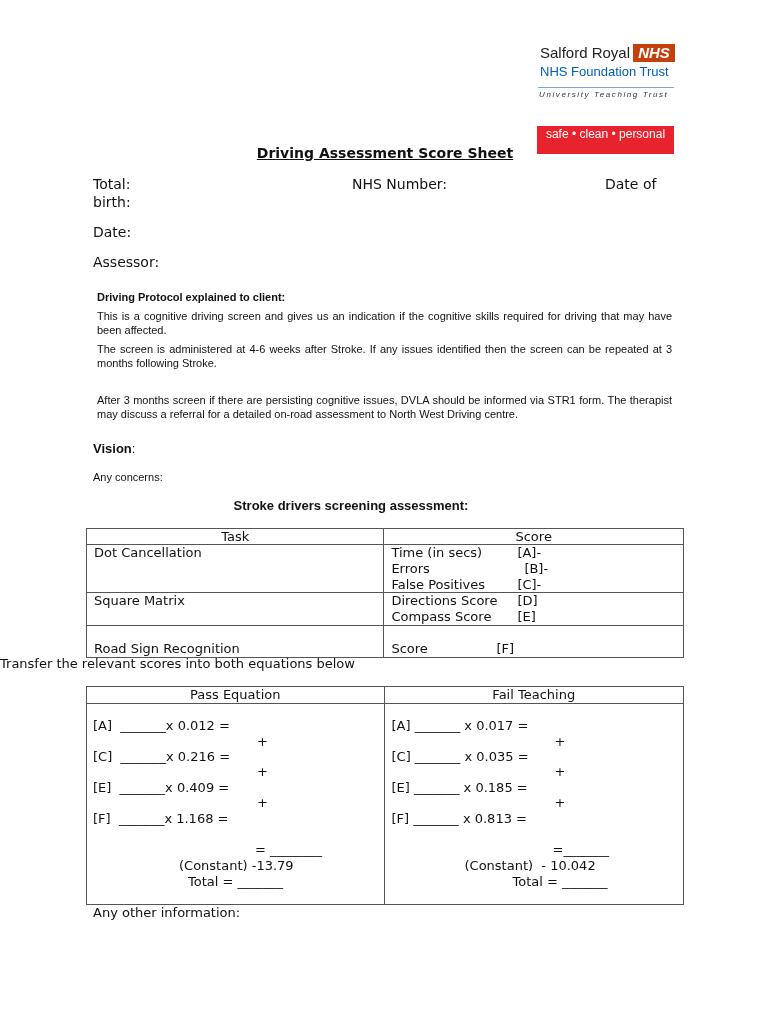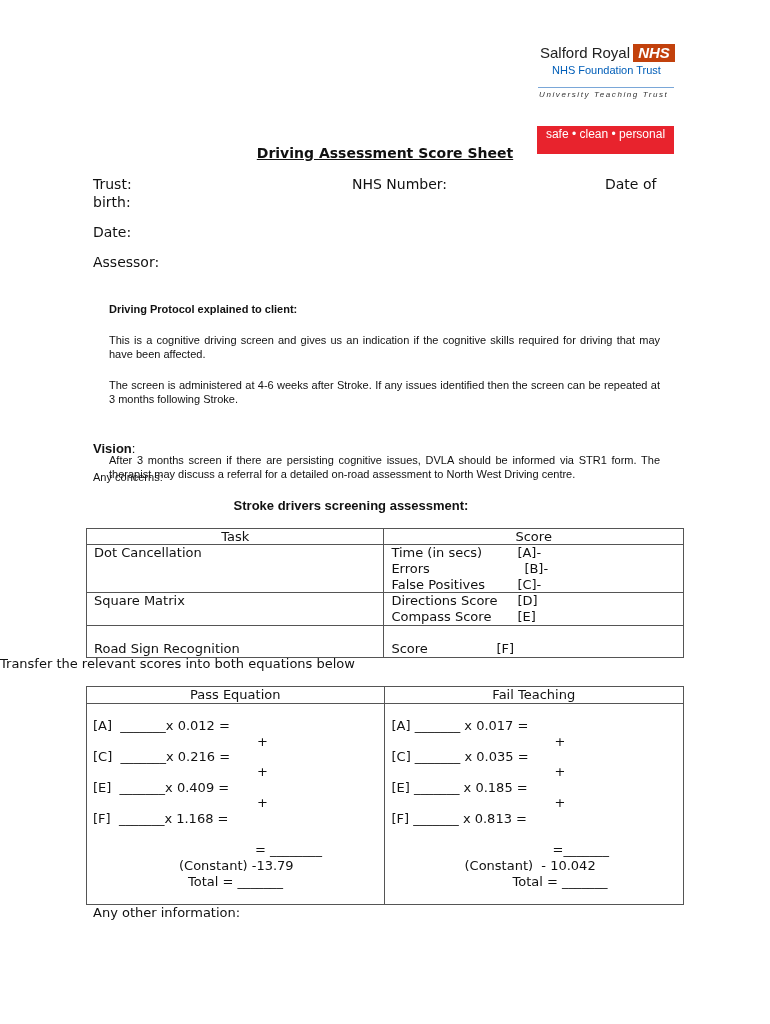--- a/index.html
+++ b/index.html
@@ -3,29 +3,29 @@
   <meta charset="utf-8">
   <style>
     html, body { margin: 0; padding: 0; background: #ffffff; }
     body { width: 770px; height: 1024px; position: relative; overflow: hidden; color: #111; }
     .abs { position: absolute; }
     .sans { font-family: "DejaVu Sans", sans-serif; }
 
     
     .logo-name { left: 540px; top: 44px; font-size: 15px; color: #222; font-family: "Liberation Sans", sans-serif; }
     .logo-nhs { left: 633px; top: 44px; width: 42px; height: 18px; background: #c2410c; color: #fff; font-weight: bold; font-style: italic; font-size: 15px; line-height: 18px; text-align: center; font-family: "Liberation Sans", sans-serif; }
-    .logo-trust { left: 540px; top: 64px; font-size: 11px; color: #005eb8; font-family: "Liberation Sans", sans-serif; margin-left: 12px; }
+    .logo-trust { left: 540px; top: 64px; font-size: 13px; color: #005eb8; font-family: "Liberation Sans", sans-serif; }
     .logo-rule { left: 538px; top: 87px; width: 136px; height: 1px; background: #7aa7d8; }
     .logo-utt { left: 539px; top: 90px; font-size: 8px; letter-spacing: 1.6px; font-style: italic; color: #333; font-family: "Liberation Sans", sans-serif; }
     .logo-tag { left: 537px; top: 126px; width: 137px; height: 28px; background: #e8232d; color: #fff; font-size: 12px; line-height: 16px; text-align: center; font-family: "Liberation Sans", sans-serif; }
 
     .title { left: 0; width: 770px; top: 145px; text-align: center; font-weight: bold; font-size: 14px; text-decoration: underline; }
     .field { font-size: 14px; }
     .proto { left: 93px; width: 583px; top: 286px; font-size: 11px; line-height: 14.5px; text-align: justify; font-family: "Liberation Sans", sans-serif; }
-    .proto p { margin: 16px; }
+    .proto p { margin: 4px; }
     .proto .gap { height: 14px; }
     .vision { left: 93px; top: 441px; font-size: 13px; font-family: "Liberation Sans", sans-serif; }
     .concerns { left: 93px; top: 471px; font-size: 11px; font-family: "Liberation Sans", sans-serif; }
     .subtitle { left: 0; width: 702px; top: 498px; text-align: center; font-weight: bold; font-size: 13px; font-family: "Liberation Sans", sans-serif; }
 
     table { border-collapse: collapse; position: absolute; font-family: "DejaVu Sans", sans-serif; font-size: 13px; color: #111; }
     td, th { border: 1px solid #555; vertical-align: top; padding: 0 7px; font-weight: normal; }
     .t1 { left: 86px; top: 528px; width: 598px; }
     .t1 th { text-align: center; height: 15px; line-height: 15px; }
     .t1 td { line-height: 15.8px; }
@@ -44,21 +44,21 @@
 
 <div class="abs logo-name">Salford Royal</div>
 <div class="abs logo-nhs">NHS</div>
 <div class="abs logo-trust">NHS Foundation Trust</div>
 <div class="abs logo-rule"></div>
 <div class="abs logo-utt">University Teaching Trust</div>
 <div class="abs logo-tag">safe • clean • personal</div>
 
 <div class="abs title sans">Driving Assessment Score Sheet</div>
 
-<div class="abs field sans" style="left:93px; top:176px;">Trust:</div>
+<div class="abs field sans" style="left:93px; top:176px;">Total:</div>
 <div class="abs field sans" style="left:352px; top:176px;">NHS Number:</div>
 <div class="abs field sans" style="left:605px; top:176px;">Date of</div>
 <div class="abs field sans" style="left:93px; top:194px;">birth:</div>
 <div class="abs field sans" style="left:93px; top:224px;">Date:</div>
 <div class="abs field sans" style="left:93px; top:254px;">Assessor:</div>
 
 <div class="abs proto">
   <p style="font-weight:bold;">Driving Protocol explained to client:</p>
   <p>This is a cognitive driving screen and gives us an indication if the cognitive skills required for driving that may have been affected.</p>
   <p>The screen is administered at 4-6 weeks after Stroke. If any issues identified then the screen can be repeated at 3 months following Stroke.</p>

